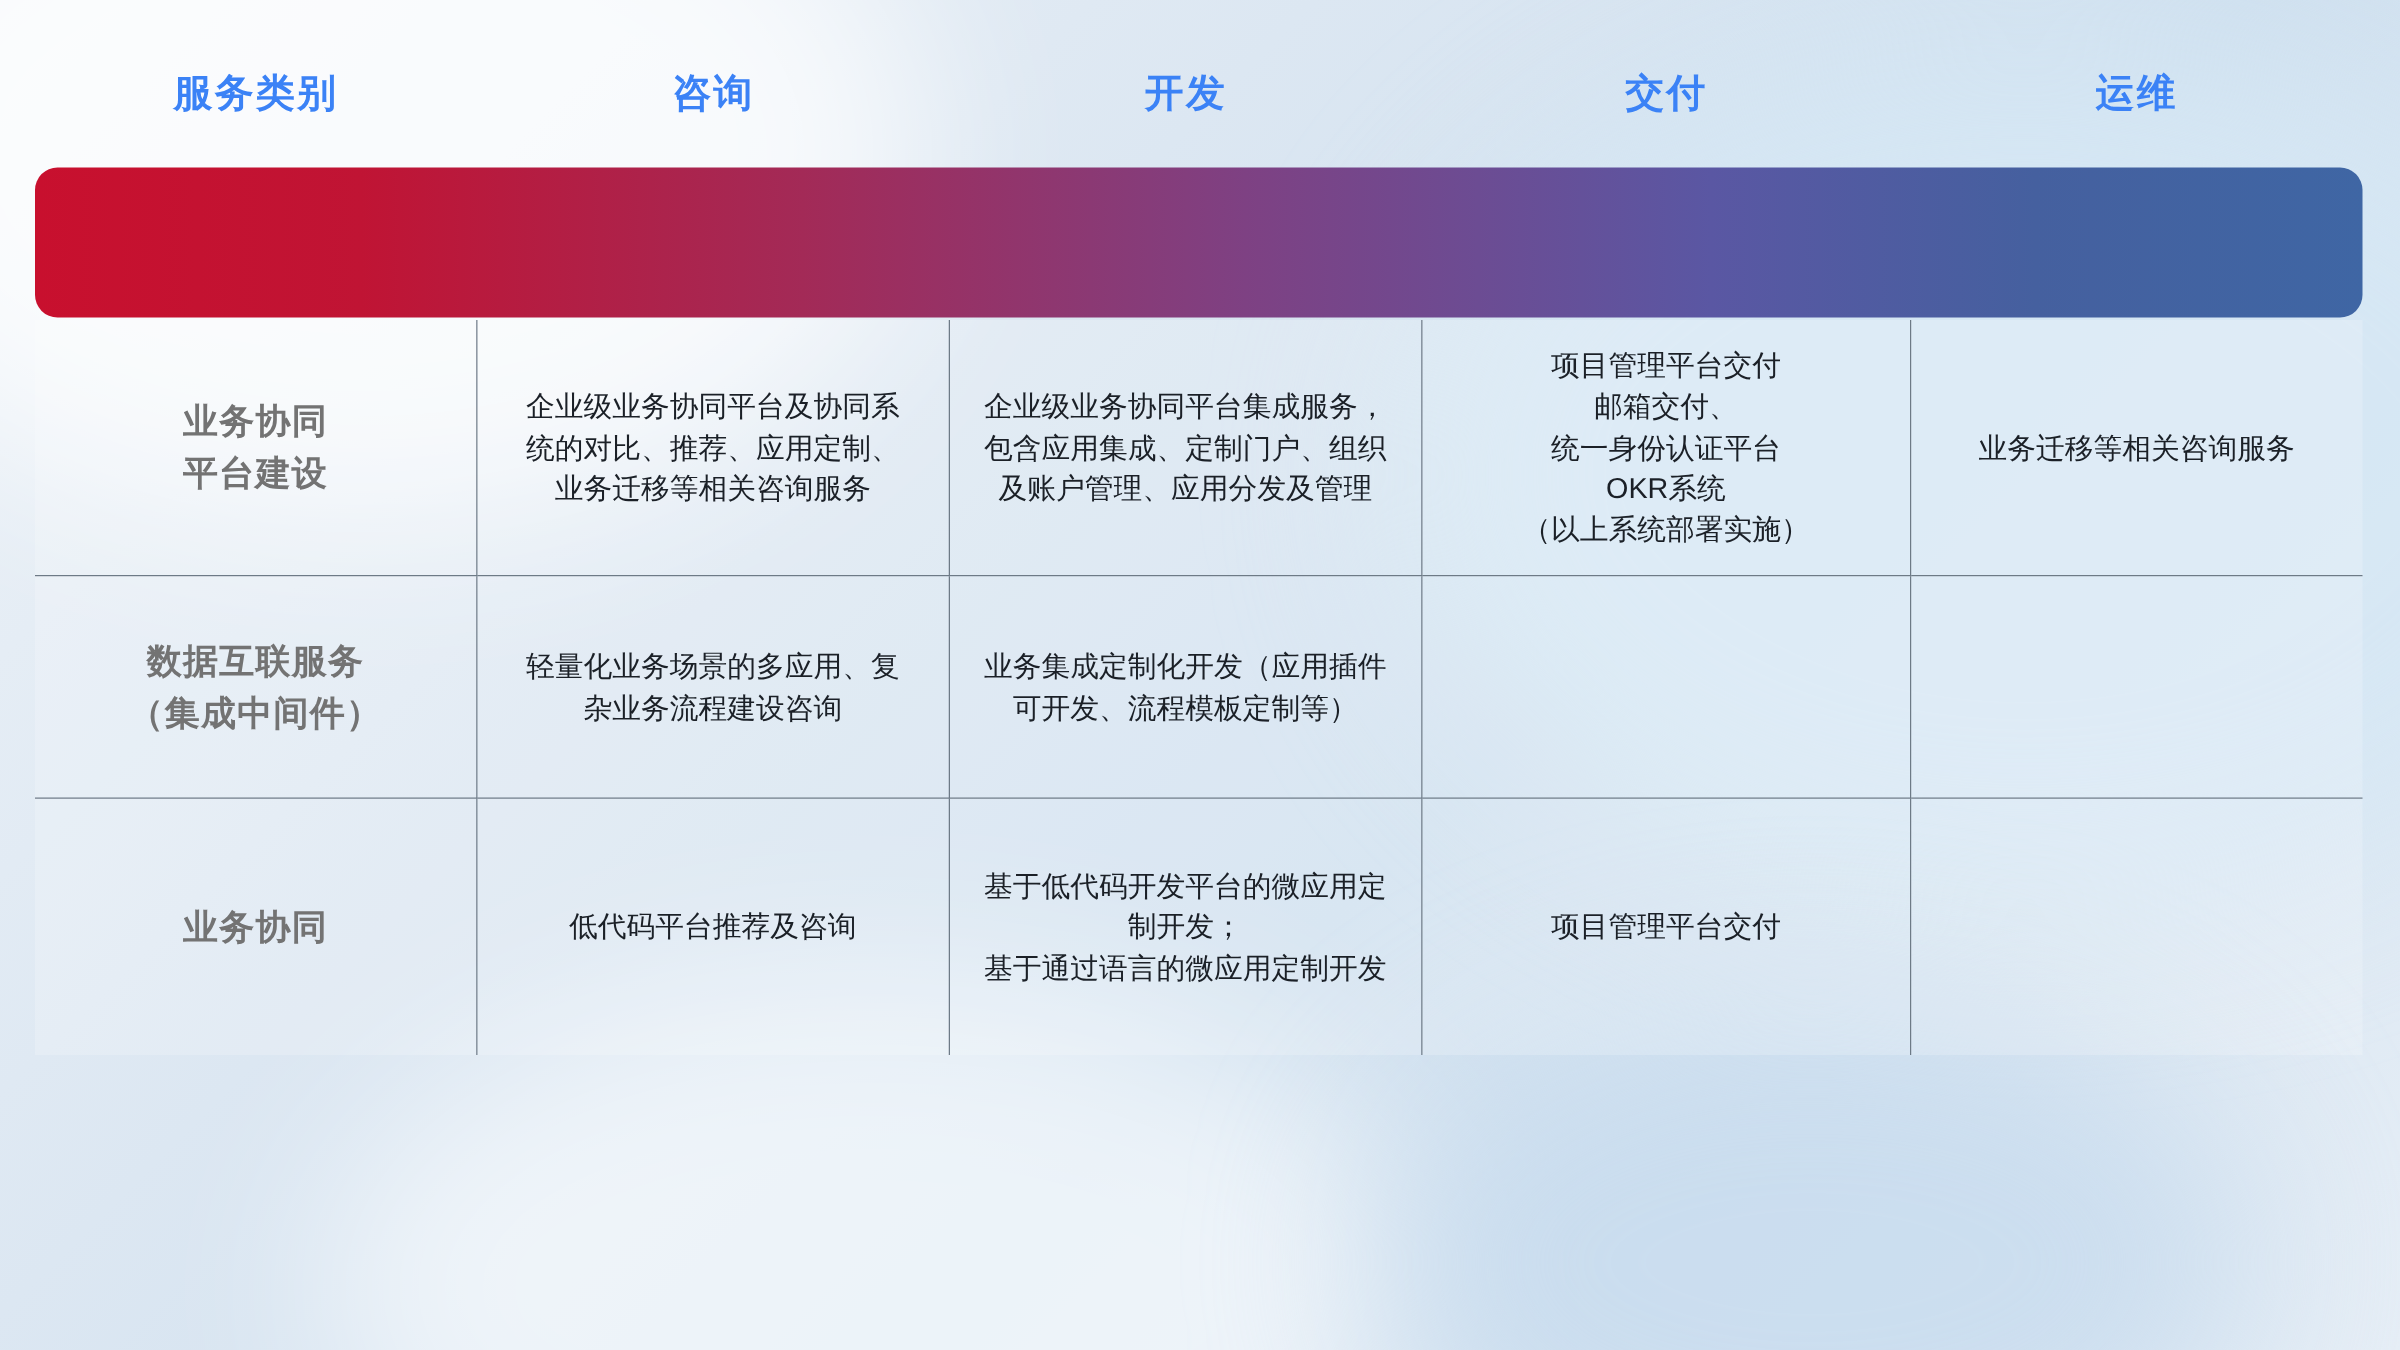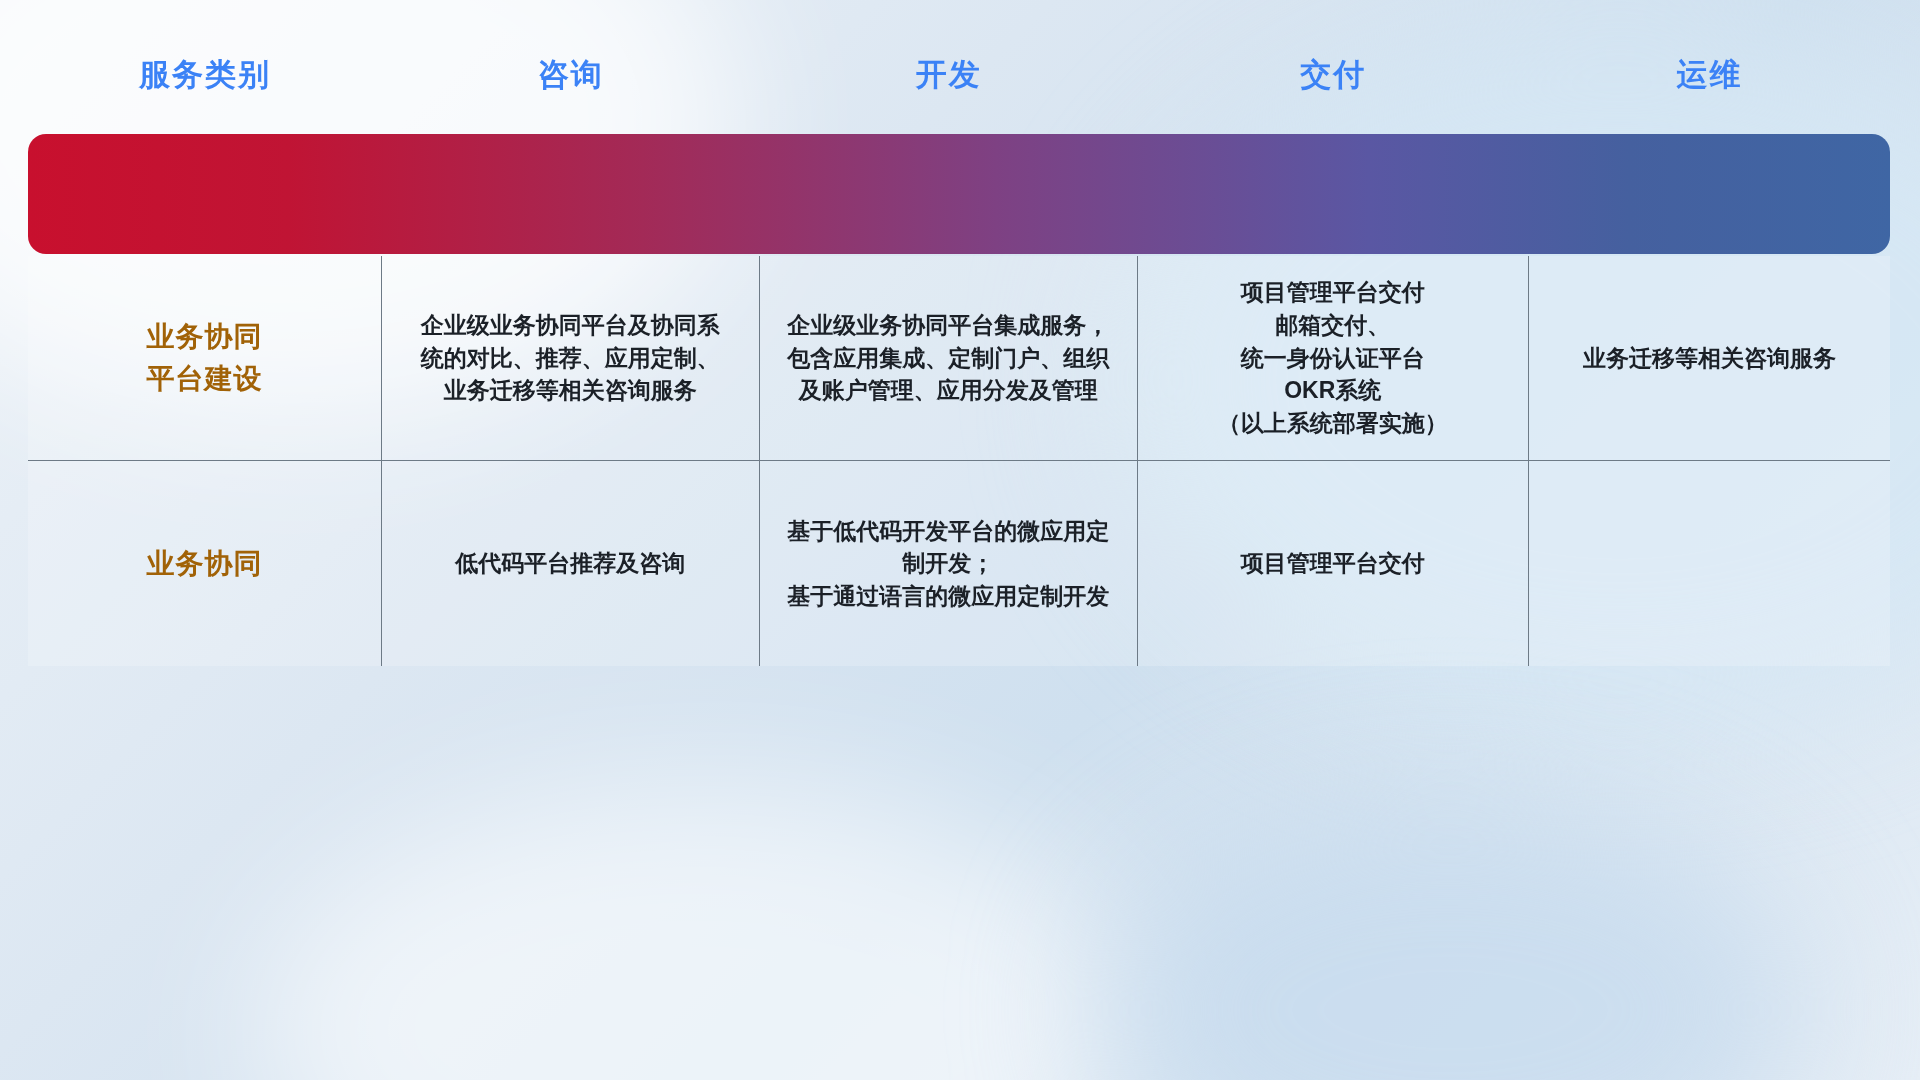--- a/index.html
+++ b/index.html
@@ -77,34 +77,34 @@
     line-height: 1.42;
     color: #1b2027;
     text-align: center;
     vertical-align: middle;
     padding: 18px 16px;
   }
   tbody tr td:last-child { border-right: none; }
   tbody tr:last-child td { border-bottom: none; }
 
   tbody td.rowhead {
-    color: #a16207;
+    color: #737373;
     font-weight: bold;
     font-size: 28px;
     letter-spacing: 1px;
     line-height: 1.5;
   }
 
   col.c0 { width: 19%; }
   col.c1 { width: 20.3%; }
   col.c2 { width: 20.3%; }
   col.c3 { width: 21%; }
   col.c4 { width: 19.4%; }
 
-  .cell-line { display: block; font-weight: bold; }
+  .cell-line { display: block; }
 </style>
 </head>
 <body>
 
 <div class="bg-blob blob-a"></div>
 <div class="bg-blob blob-b"></div>
 <div class="bg-blob blob-c"></div>
 <div class="bg-blob blob-d"></div>
 
 <div class="table-wrap">
@@ -152,20 +152,36 @@
           <span class="cell-line">邮箱交付、</span>
           <span class="cell-line">统一身份认证平台</span>
           <span class="cell-line">OKR系统</span>
           <span class="cell-line">（以上系统部署实施）</span>
         </td>
         <td>
           <span class="cell-line">业务迁移等相关咨询服务</span>
         </td>
       </tr>
 
+      <tr style="height:178px;">
+        <td class="rowhead">
+          <span class="cell-line">数据互联服务</span>
+          <span class="cell-line">（集成中间件）</span>
+        </td>
+        <td>
+          <span class="cell-line">轻量化业务场景的多应用、复</span>
+          <span class="cell-line">杂业务流程建设咨询</span>
+        </td>
+        <td>
+          <span class="cell-line">业务集成定制化开发（应用插件</span>
+          <span class="cell-line">可开发、流程模板定制等）</span>
+        </td>
+        <td></td>
+        <td></td>
+      </tr>
 
       <tr style="height:205px;">
         <td class="rowhead">
           <span class="cell-line">业务协同</span>
         </td>
         <td>
           <span class="cell-line">低代码平台推荐及咨询</span>
         </td>
         <td>
           <span class="cell-line">基于低代码开发平台的微应用定</span>

